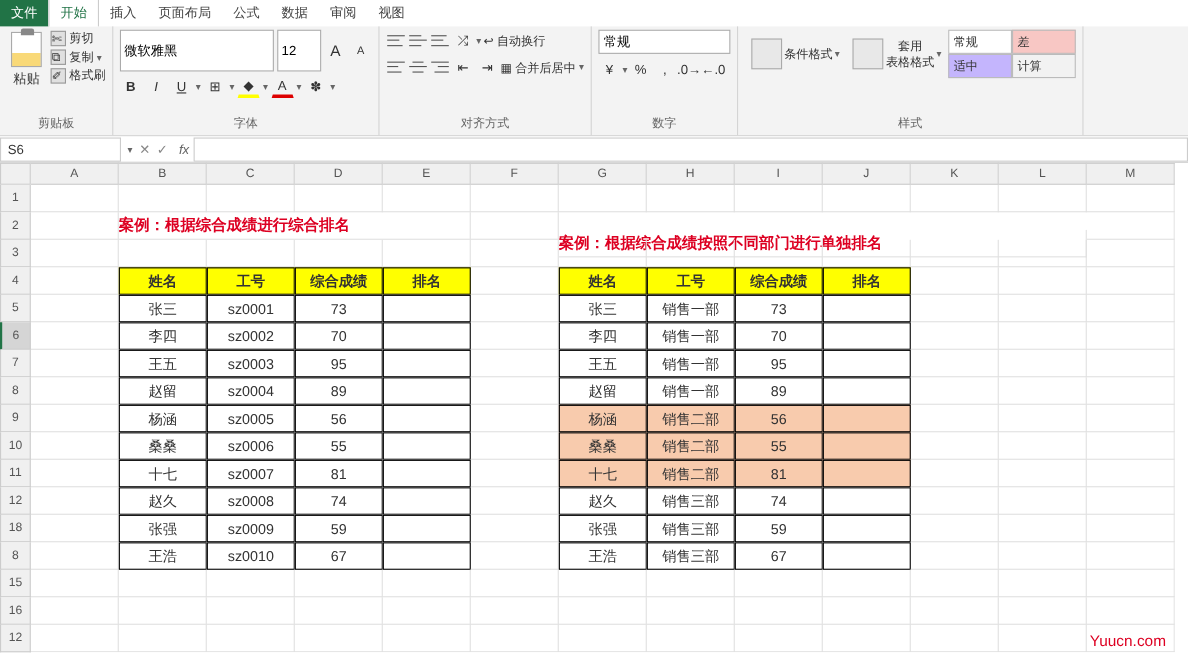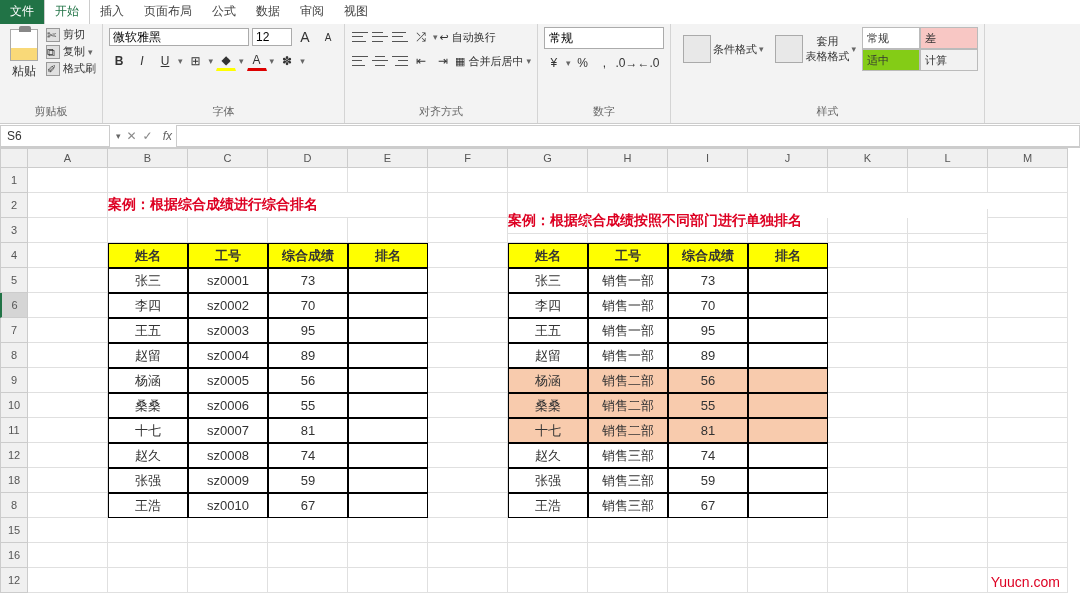--- a/index.html
+++ b/index.html
@@ -13,39 +13,39 @@
 .group-label{text-align:center;font-size:11px;color:#666;padding:2px 0}
 .clip{display:flex;gap:4px}
 .paste-btn{display:flex;flex-direction:column;align-items:center;gap:2px;padding:2px 4px;cursor:pointer}
 .paste-icon{width:28px;height:32px;background:linear-gradient(#fff 0 60%,#f9d978 60%);border:1px solid #aaa;position:relative}
 .paste-icon:before{content:"";position:absolute;top:-4px;left:8px;width:12px;height:6px;background:#888;border-radius:2px 2px 0 0}
 .clip-mini{display:flex;flex-direction:column;gap:2px;font-size:11px}
 .clip-mini div{display:flex;align-items:center;gap:3px;cursor:pointer}
 .micon{width:14px;height:14px;background:#e0e0e0;border:1px solid #999;display:inline-block}
 .font-area{display:flex;flex-direction:column;gap:4px}
 .font-row{display:flex;align-items:center;gap:3px}
-.font-sel{border:1px solid #ababab;background:#fff;height:18px;font-size:12px;padding:0 3px}
+.font-sel{border:1px solid #ababab;background:#fff;height:38px;font-size:12px;padding:0 3px}
 .font-name{width:140px}
 .font-size{width:40px}
 .btn-sq{width:20px;height:20px;border:1px solid transparent;display:flex;align-items:center;justify-content:center;cursor:pointer;font-size:12px}
 .bold{font-weight:bold}
 .italic{font-style:italic}
 .underline{text-decoration:underline}
 .color-under{border-bottom:3px solid #d00}
 .color-under2{border-bottom:3px solid #ff0}
 .align-area{display:flex;flex-direction:column;gap:4px}
 .align-row{display:flex;gap:2px;align-items:center}
 .align-ic{width:18px;height:14px;display:flex;flex-direction:column;justify-content:space-around;cursor:pointer;padding:0 1px}
 .align-ic span{height:1px;background:#555;display:block}
 .num-area{display:flex;flex-direction:column;gap:4px}
 .num-sel{border:1px solid #ababab;background:#fff;width:120px;height:22px;padding:0 4px;font-size:12px}
 .style-box{width:58px;height:22px;border:1px solid #bbb;font-size:11px;display:flex;align-items:center;padding:0 4px}
 .style-normal{background:#fff}
 .style-bad{background:#f8c7c4}
-.style-neutral{background:#84cc16}
+.style-neutral{background:#c4b5fd}
 .style-calc{background:#f2f2f2}
 .big-btn{display:flex;align-items:center;gap:2px;padding:2px 6px;cursor:pointer;font-size:11px}
 .big-btn .bicon{width:28px;height:28px;background:#e8e8e8;border:1px solid #aaa}
 .cf-icon{background:linear-gradient(45deg,#f99 0 33%,#ff9 33% 66%,#9f9 66%)}
 .tbl-icon{background:repeating-linear-gradient(#cde 0 5px,#fff 5px 10px)}
 .namebar{display:flex;border-bottom:1px solid #ccc;height:24px;align-items:center;background:#fff}
 .name-box{width:110px;border:1px solid #ccc;height:22px;display:flex;align-items:center;padding:0 6px;font-size:12px;margin-right:6px}
 .fx-btns{display:flex;gap:6px;padding:0 6px;color:#888}
 .fx-btns span{cursor:pointer}
 .fx-lbl{font-style:italic;color:#666;margin:0 4px}

